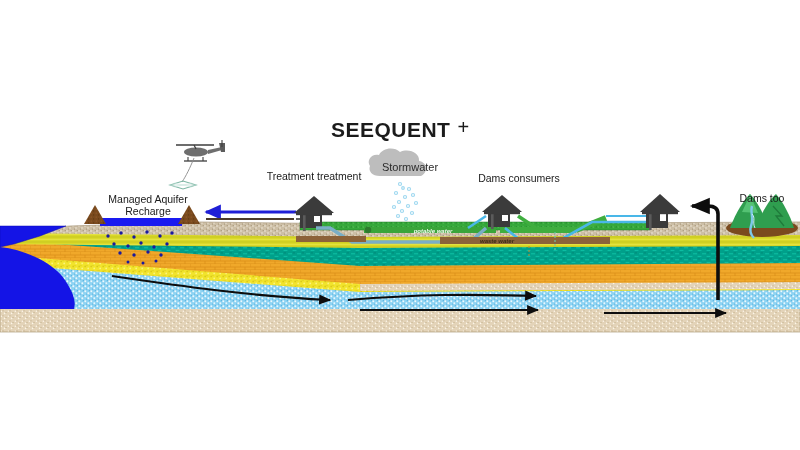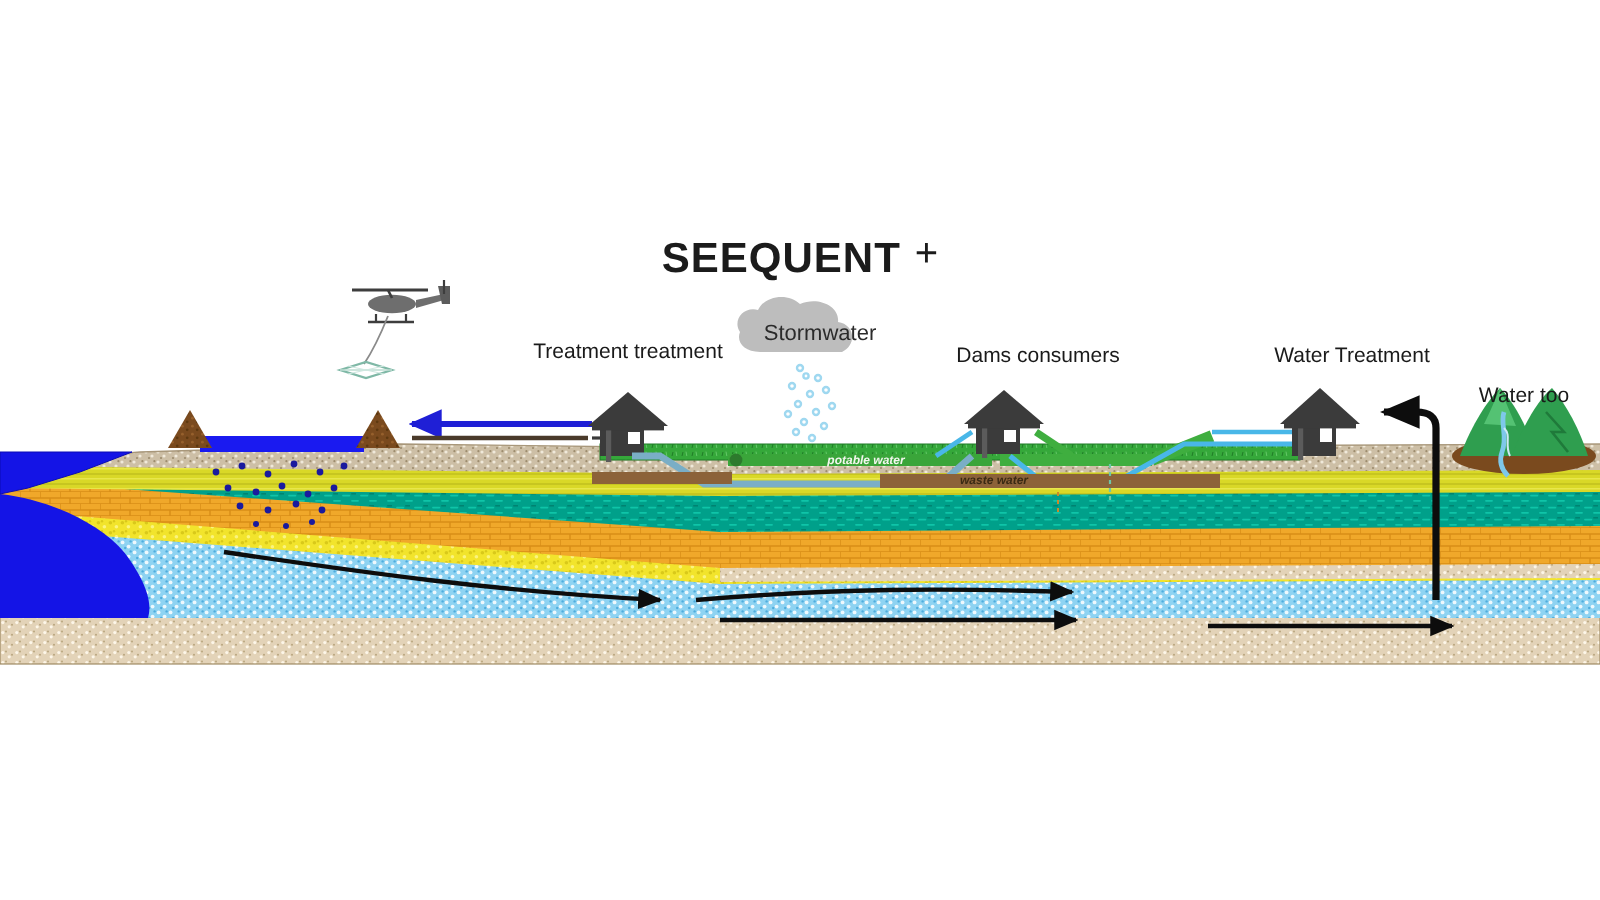--- a/index.html
+++ b/index.html
@@ -321,22 +321,23 @@
 
   </svg>
 
   <div class="brand">
     <span class="brand-inner">
       <span class="brand-seequent">SEEQUENT</span>
       <span class="brand-plus">+</span>
     </span>
   </div>
 
+  <div class="lbl lbl-mar">Managed Aquifer
+Recharge</div>
   <div class="lbl lbl-ww">Treatment treatment</div>
   <div class="lbl lbl-storm">Stormwater</div>
   <div class="lbl lbl-consumer">Dams consumers</div>
-  <div class="lbl lbl-wt">Water Treatment</div>
-  <div class="lbl lbl-dams">Water too</div>
+  <div class="lbl lbl-dams">Dams too</div>
 
   <div class="pipe-lbl pipe-potable">potable water</div>
   <div class="pipe-lbl pipe-waste">waste water</div>
 
 </div>
 
 </body></html>

